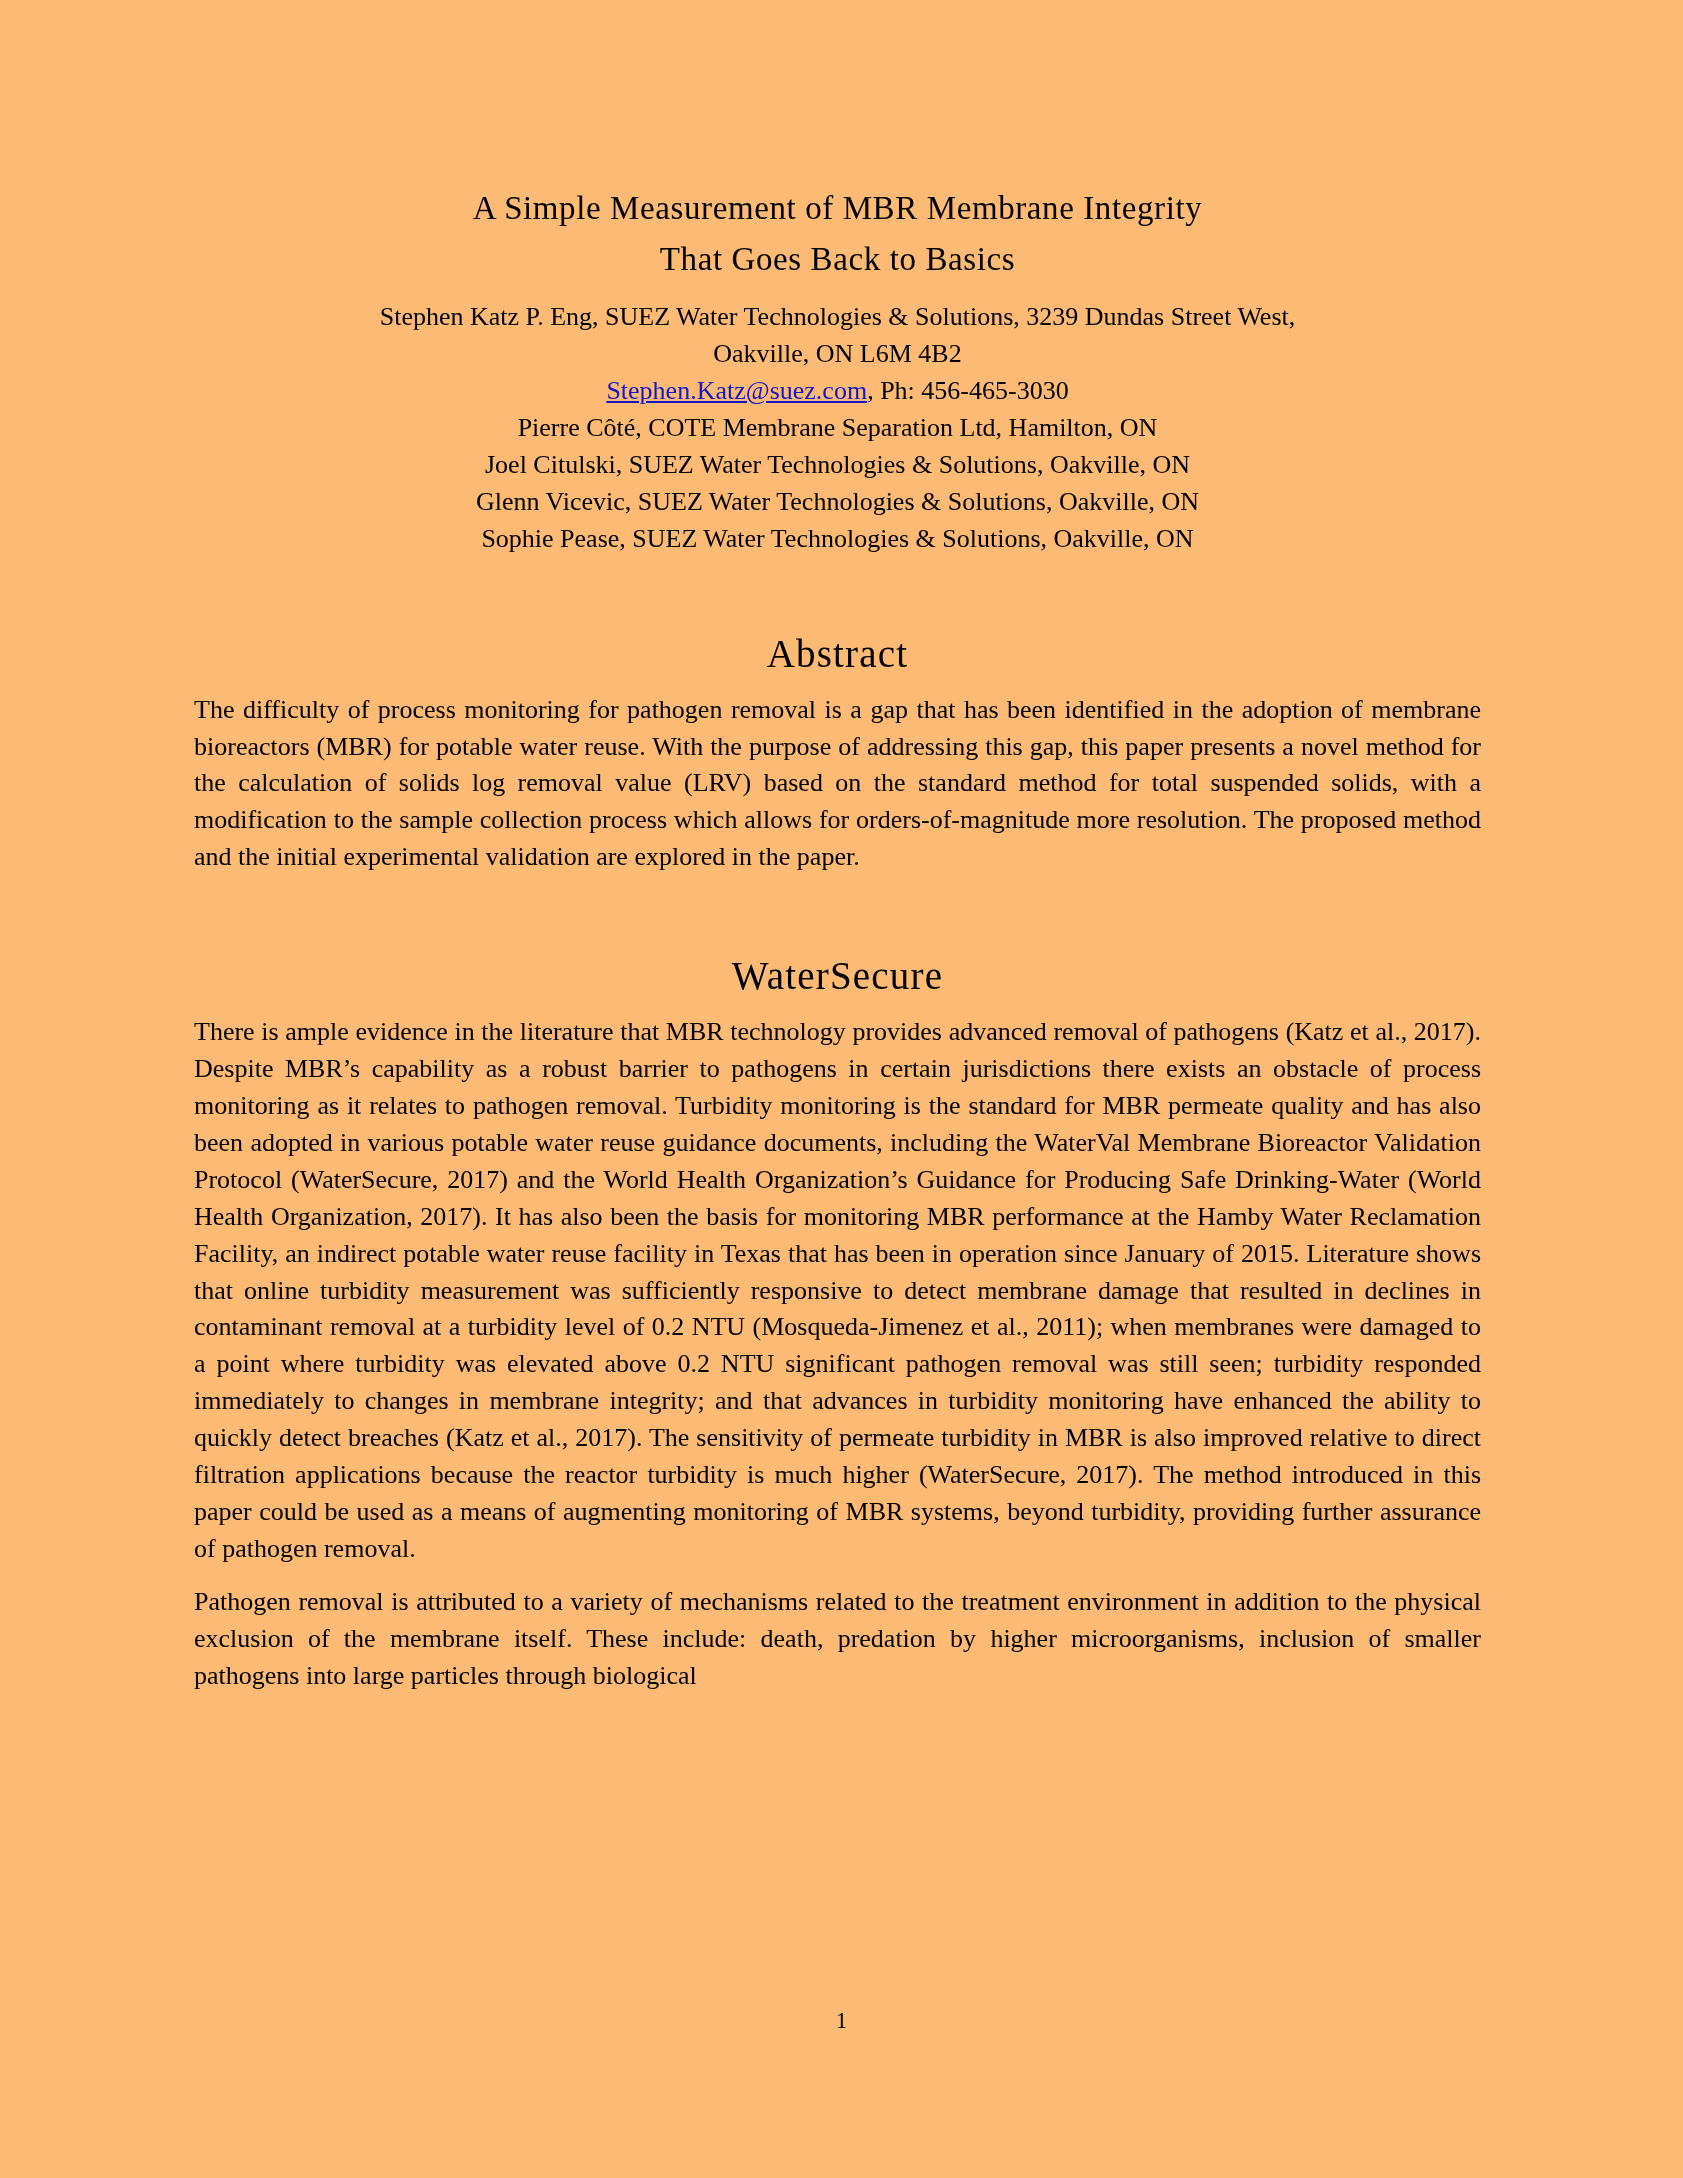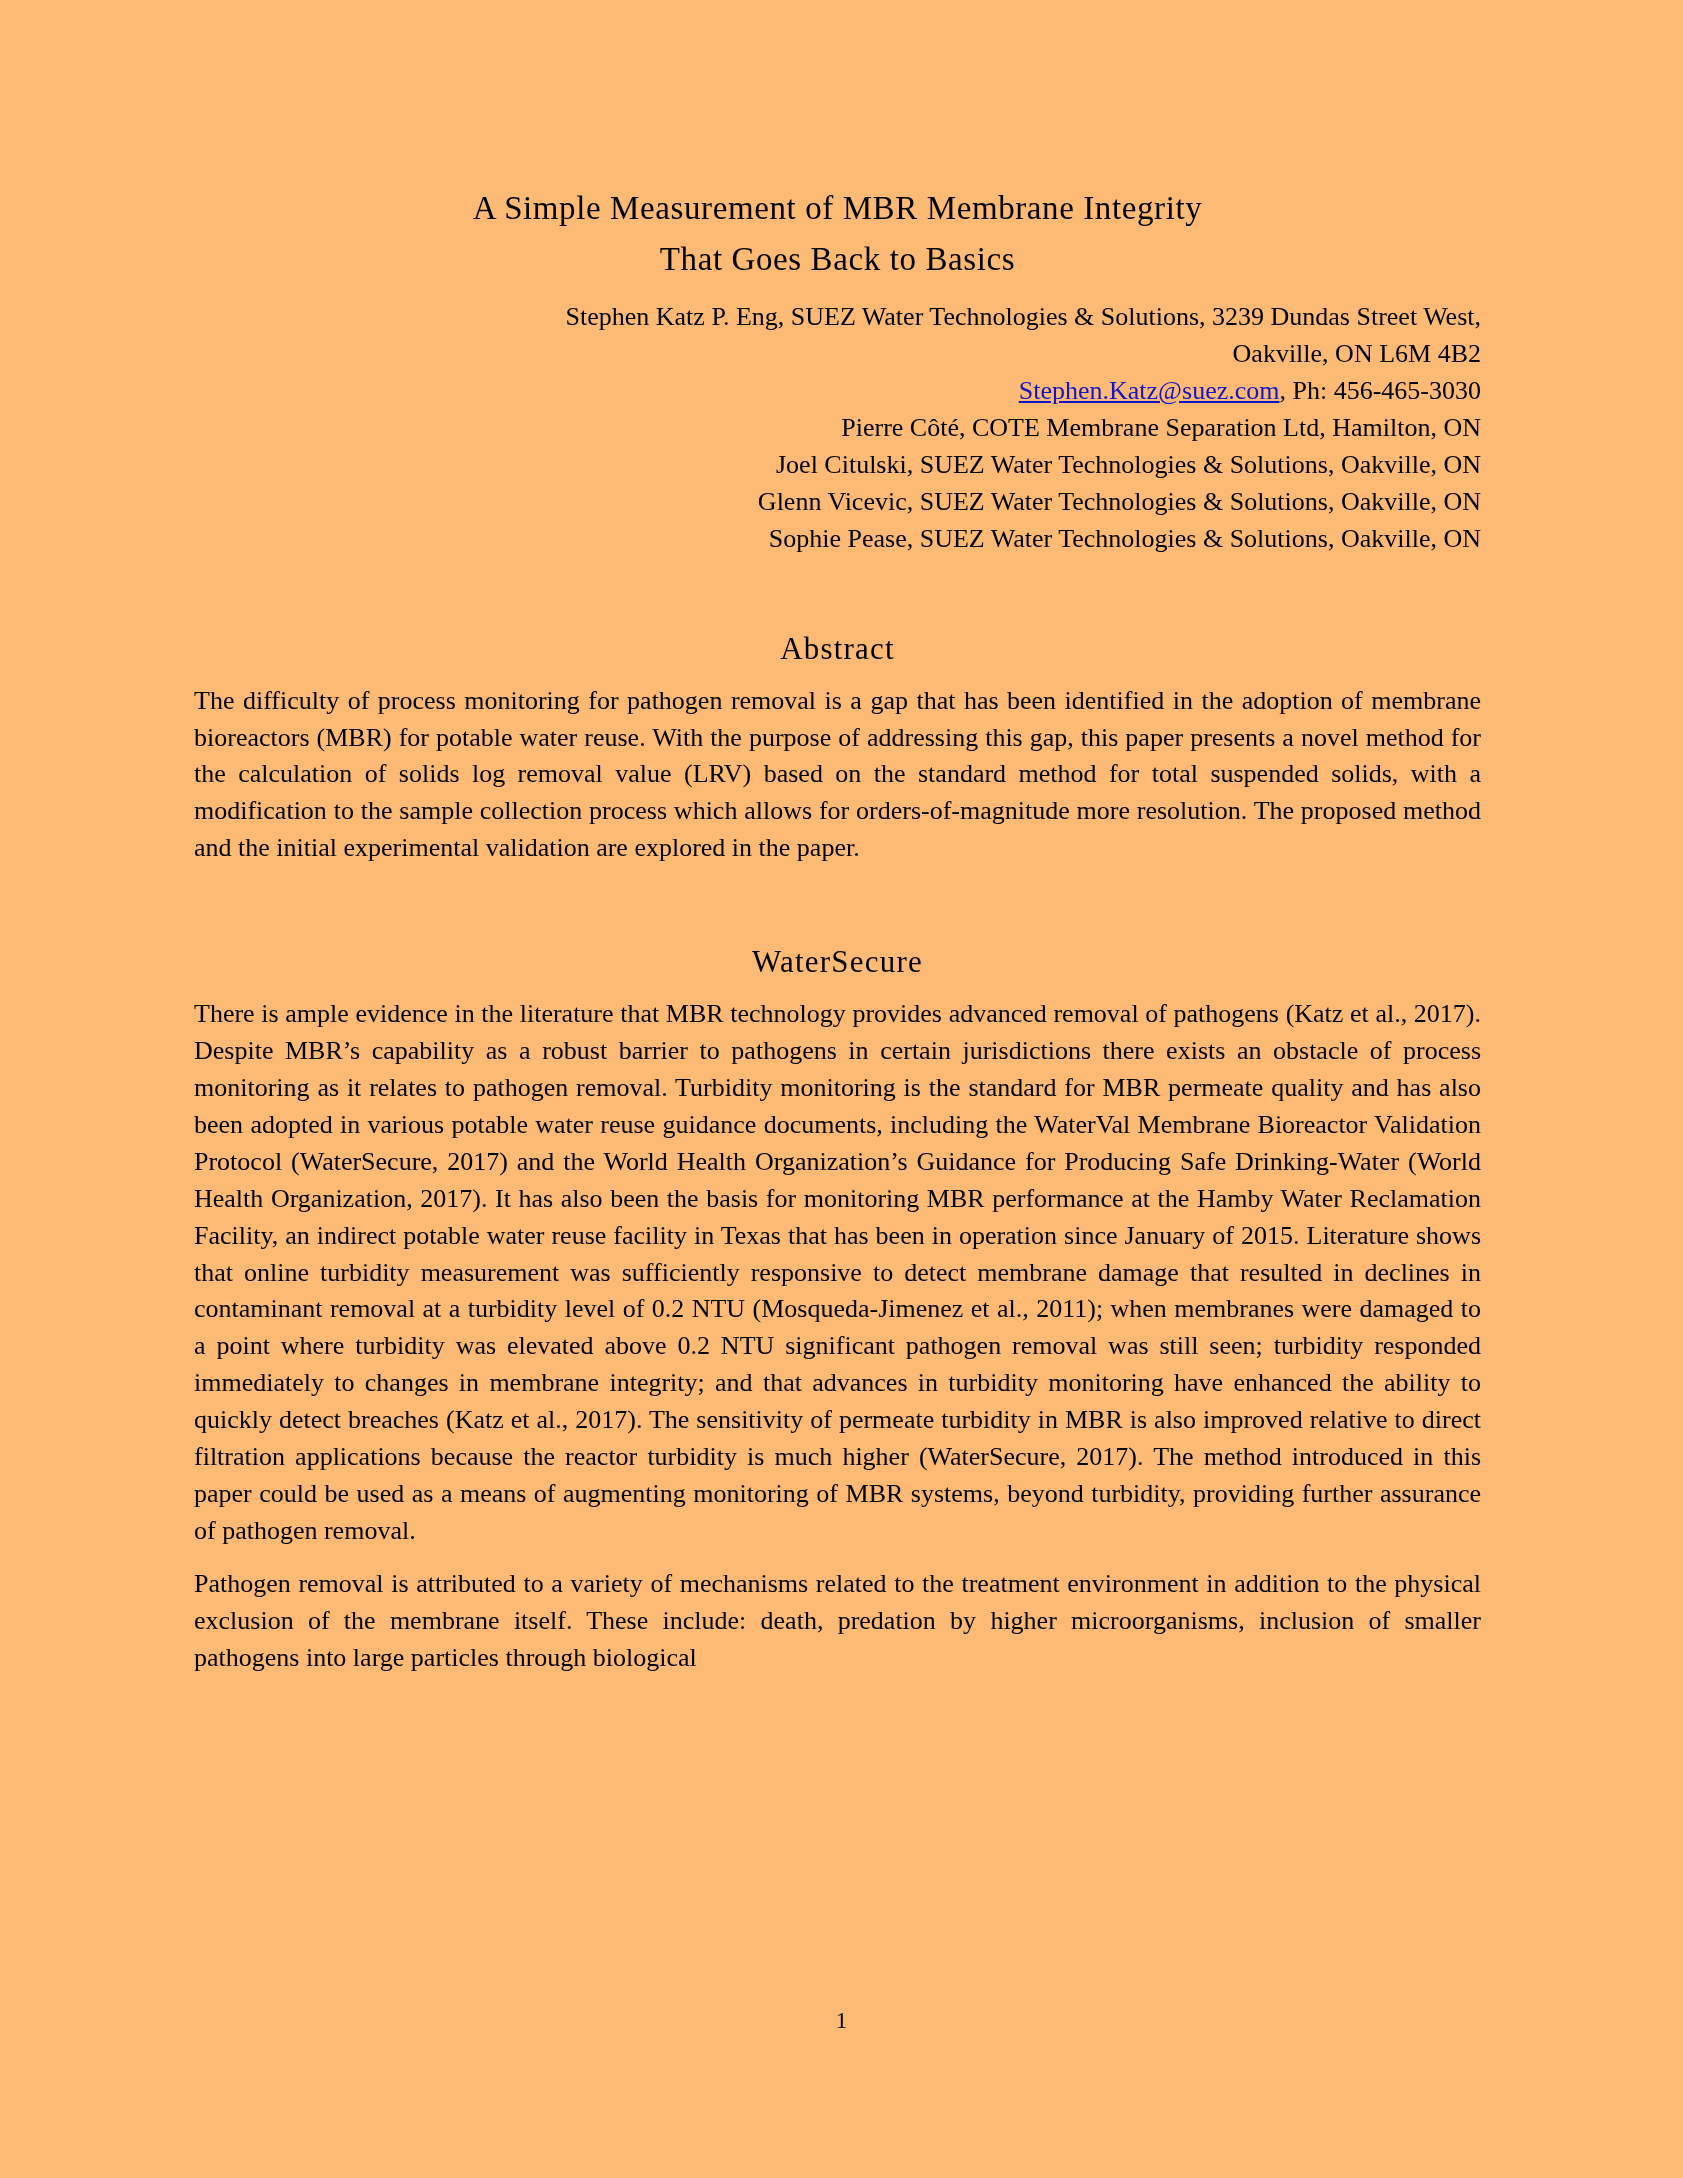--- a/index.html
+++ b/index.html
@@ -33,34 +33,34 @@
     font-size: 33px;
     letter-spacing: 0.6px;
     line-height: 1.55;
     font-family: "Liberation Serif", serif;
   }
   .title-block {
     margin-bottom: 10px;
   }
   .authors {
     margin-top: 14px;
-    text-align: right;
+    text-align: center;
     font-size: 26px;
     line-height: 1.42;
   }
   .authors .line {
     white-space: normal;
   }
   .authors .email {
     color: #1414c8;
     text-decoration: underline;
   }
   .section-heading {
     text-align: center;
-    font-size: 31px;
+    font-size: 39px;
     letter-spacing: 1.2px;
     margin-top: 73px;
     margin-bottom: 16px;
   }
   .heading-intro {
     margin-top: 77px;
   }
   p.body-text {
     font-size: 26px;
     line-height: 1.42;

